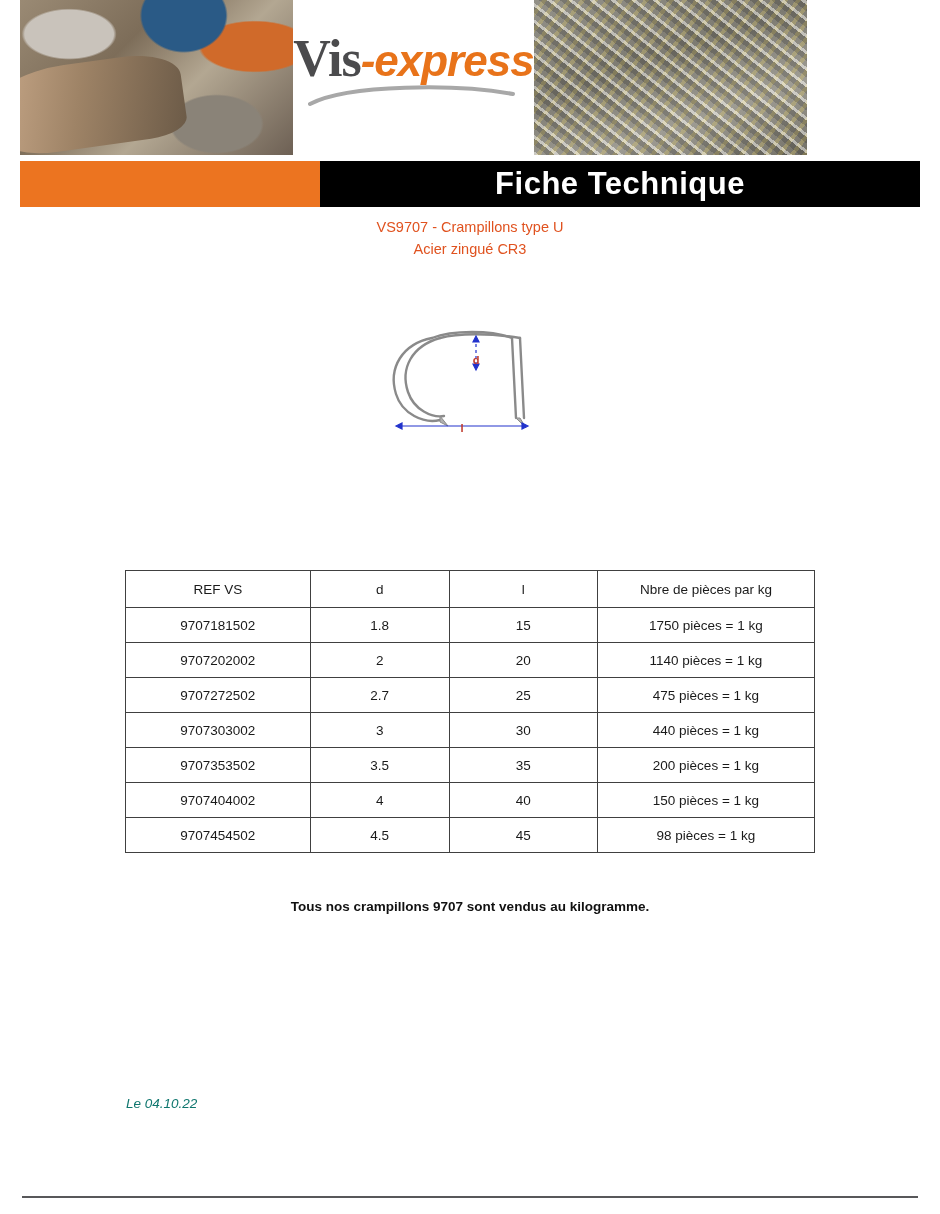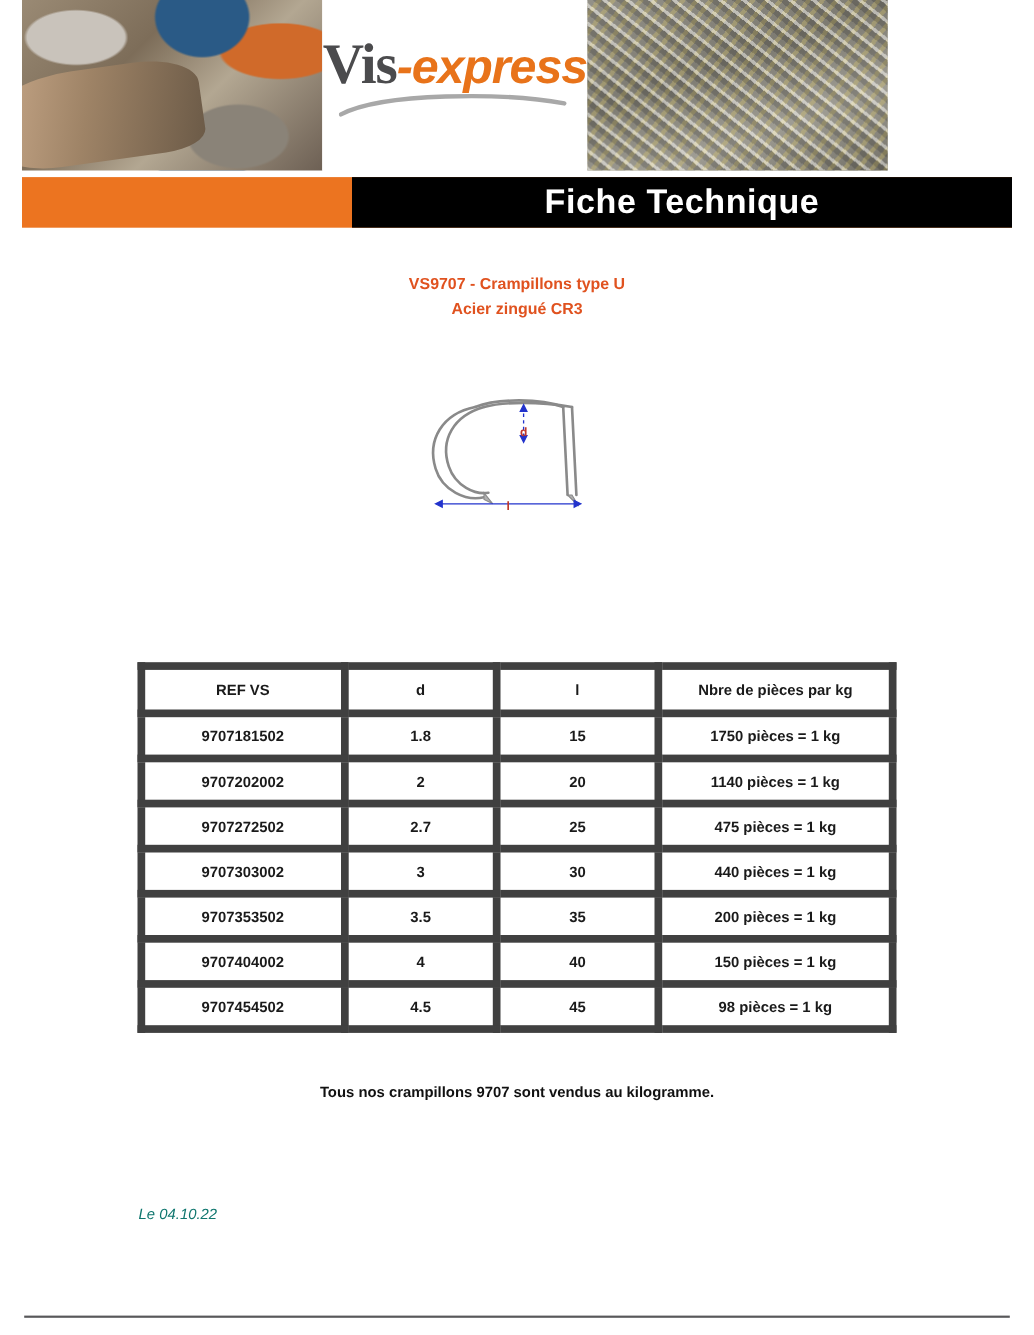--- a/index.html
+++ b/index.html
@@ -132,24 +132,24 @@
   .title-bar-text {
     color: #ffffff;
     font-family: "Liberation Sans", sans-serif;
     font-weight: bold;
     font-size: 31px;
     letter-spacing: 0.5px;
   }
 
   
   .product-title {
-    margin-top: 88px;
+    margin-top: 56px;
     text-align: center;
     color: #e0521f;
-    font-weight: bold;
+    font-weight: normal;
     font-size: 14.5px;
     line-height: 22px;
   }
 
   
   .drawing-wrap {
     margin-top: 62px;
     display: flex;
     justify-content: center;
   }
@@ -159,23 +159,23 @@
     margin-top: 118px;
     display: flex;
     justify-content: center;
   }
   table.spec {
     border-collapse: collapse;
     width: 690px;
     font-size: 13.5px;
   }
   table.spec th, table.spec td {
-    border: 7px solid #404040;
+    border: 1px solid #404040;
     text-align: center;
-    font-weight: bold;
+    font-weight: normal;
     color: #1a1a1a;
     height: 34px;
     padding: 0 6px;
   }
   table.spec th {
     height: 36px;
   }
   .col-ref { width: 182px; }
   .col-d { width: 138px; }
   .col-l { width: 148px; }

